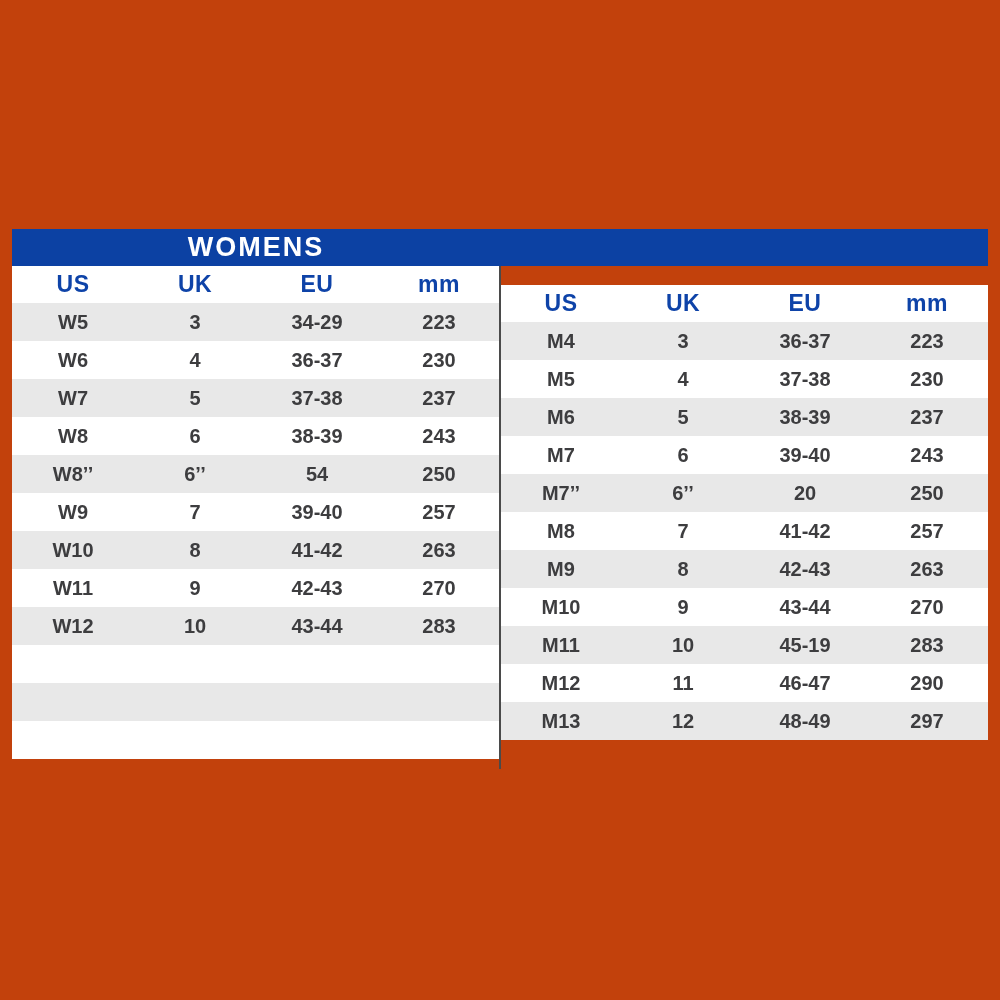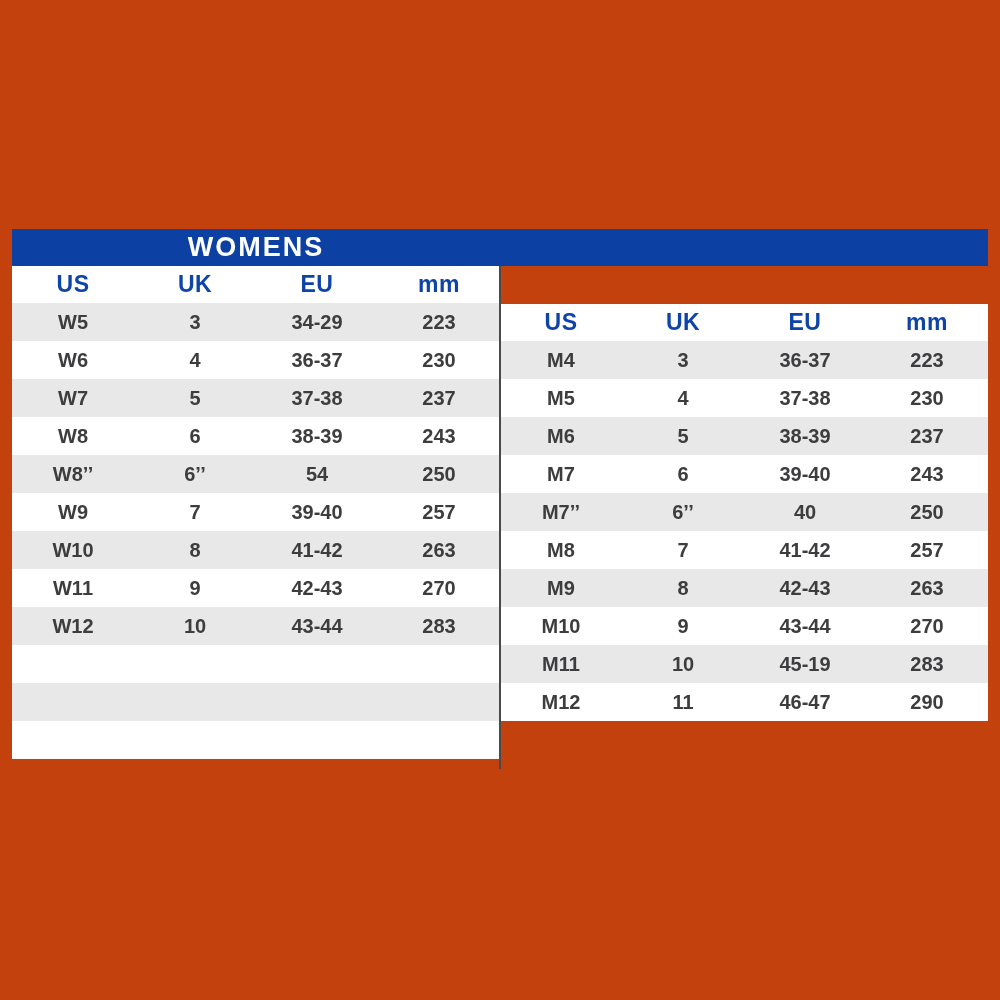--- a/index.html
+++ b/index.html
@@ -201,21 +201,21 @@
             </div>
             <div class="row">
               <span class="cell">M7</span>
               <span class="cell">6</span>
               <span class="cell">39-40</span>
               <span class="cell">243</span>
             </div>
             <div class="row">
               <span class="cell">M7’’</span>
               <span class="cell">6’’</span>
-              <span class="cell">40</span>
+              <span class="cell">20</span>
               <span class="cell">250</span>
             </div>
             <div class="row">
               <span class="cell">M8</span>
               <span class="cell">7</span>
               <span class="cell">41-42</span>
               <span class="cell">257</span>
             </div>
             <div class="row">
               <span class="cell">M9</span>
@@ -234,18 +234,24 @@
               <span class="cell">10</span>
               <span class="cell">45-19</span>
               <span class="cell">283</span>
             </div>
             <div class="row">
               <span class="cell">M12</span>
               <span class="cell">11</span>
               <span class="cell">46-47</span>
               <span class="cell">290</span>
             </div>
+            <div class="row">
+              <span class="cell">M13</span>
+              <span class="cell">12</span>
+              <span class="cell">48-49</span>
+              <span class="cell">297</span>
+            </div>
           </div>
       </div>
 
     </div>
   </div>
 </div>
 
 </body></html>

